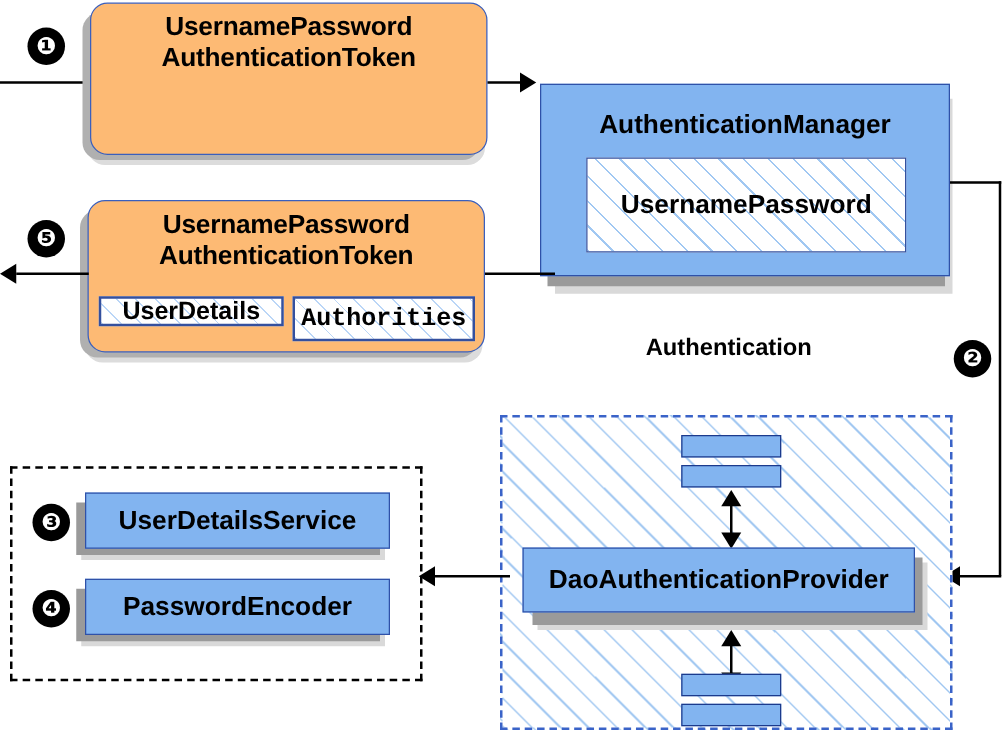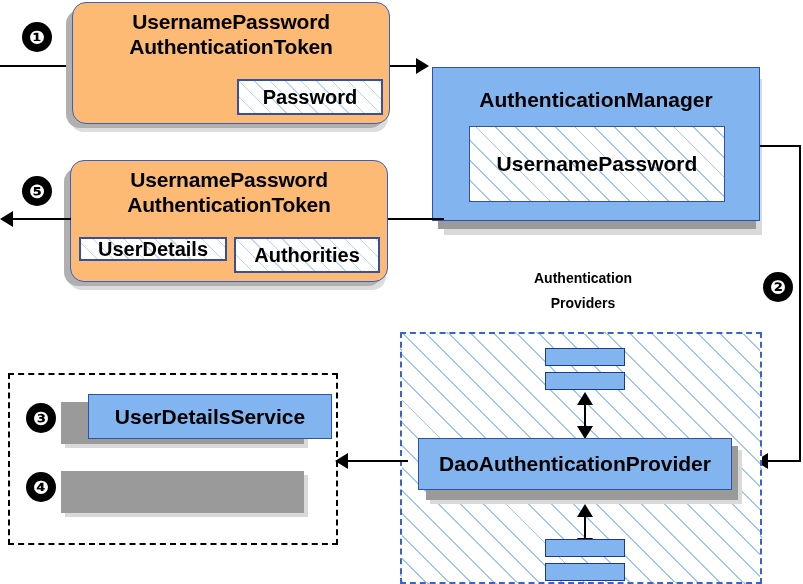--- a/index.html
+++ b/index.html
@@ -61,21 +61,21 @@
         rgba(110,170,235,.65) 0 1.2px, rgba(255,255,255,0) 1.2px 14px);
   }
 
   .providers-panel{
     position:absolute;box-sizing:border-box;
     border:2px dashed #3a63c8;background:#ffffff;
     background-image:repeating-linear-gradient(45deg,
         rgba(120,175,235,.7) 0 1.4px, rgba(255,255,255,0) 1.4px 16px);
   }
   .panel-title{
-    position:absolute;text-align:center;font-size:14px;font-weight:bold;
+    position:absolute;text-align:center;font-size:19px;font-weight:bold;
     color:#000;line-height:25px;
   }
 
   .dash-group{
     position:absolute;box-sizing:border-box;
     border:2px dashed #000000;background:transparent;
   }
 
   .bar{
     position:absolute;box-sizing:border-box;background:#82b4f0;
@@ -107,21 +107,20 @@
 
   <div class="marker" style="left:22px;top:22px;">❶</div>
 
   <div class="token-shadow2" style="left:70px;top:14px;width:318px;height:118px;"></div>
   <div class="token-shadow" style="left:66px;top:10px;width:318px;height:118px;"></div>
   <div class="token-box" style="left:72px;top:2px;width:318px;height:122px;">
     <div class="token-title">
       <div>UsernamePassword</div>
       <div>AuthenticationToken</div>
     </div>
-    <div class="slot" style="left:164px;top:76px;width:146px;height:36px;">Password</div>
   </div>
 
   <div class="hline" style="left:390px;top:65px;width:28px;"></div>
   <div class="arrow-r" style="left:416px;top:58px;"></div>
 
   <div class="shadow2" style="left:444px;top:79px;width:318px;height:156px;"></div>
   <div class="shadow" style="left:438px;top:73px;width:318px;height:156px;"></div>
   <div class="mgr-box" style="left:432px;top:67px;width:328px;height:154px;">
     <div class="mgr-title">AuthenticationManager</div>
     <div class="hatch-inner" style="left:36px;top:58px;width:256px;height:76px;">UsernamePassword</div>
@@ -130,38 +129,37 @@
   <div class="hline" style="left:388px;top:218px;width:56px;"></div>
 
   <div class="token-shadow2" style="left:68px;top:172px;width:318px;height:118px;"></div>
   <div class="token-shadow" style="left:64px;top:168px;width:318px;height:118px;"></div>
   <div class="token-box" style="left:70px;top:160px;width:318px;height:122px;">
     <div class="token-title">
       <div>UsernamePassword</div>
       <div>AuthenticationToken</div>
     </div>
     <div class="slot" style="left:8px;top:76px;width:148px;height:24px;">UserDetails</div>
-    <div class="slot" style="left:163px;top:76px;width:146px;height:36px;">Authorities</div>
+    <div class="slot" style="left:163px;top:76px;width:146px;height:36px;font-family:Liberation Mono, monospace;">Authorities</div>
   </div>
 
   <div class="marker" style="left:22px;top:176px;">❺</div>
 
   <div class="hline" style="left:13px;top:218px;width:58px;"></div>
   <div class="arrow-l" style="left:0px;top:211px;"></div>
 
   <div class="hline" style="left:760px;top:145px;width:41px;"></div>
   <div class="vline" style="left:799px;top:145px;height:316px;"></div>
   <div class="hline" style="left:766px;top:460px;width:35px;"></div>
   <div class="arrow-l" style="left:755px;top:453px;"></div>
 
   <div class="marker" style="left:763px;top:272px;">❷</div>
 
   <div class="panel-title" style="left:468px;top:266px;width:230px;">
     <div>Authentication</div>
-    <div>Providers</div>
   </div>
 
   <div class="providers-panel" style="left:400px;top:332px;width:362px;height:252px;">
 
     <div class="bar" style="left:143px;top:14px;width:80px;height:18px;"></div>
     <div class="bar" style="left:143px;top:38px;width:80px;height:18px;"></div>
 
     <div class="vline" style="left:182px;top:62px;height:38px;"></div>
     <div class="arrow-u" style="left:175px;top:58px;"></div>
     <div class="arrow-d" style="left:175px;top:92px;"></div>
@@ -183,20 +181,23 @@
   <div class="hline" style="left:348px;top:460px;width:60px;"></div>
   <div class="arrow-l" style="left:335px;top:453px;"></div>
 
   <div class="dash-group" style="left:8px;top:373px;width:330px;height:172px;"></div>
 
   <div class="marker" style="left:26px;top:403px;">❸</div>
   <div class="marker" style="left:26px;top:472px;">❹</div>
 
   <div class="shadow2" style="left:65px;top:406px;width:243px;height:42px;"></div>
   <div class="shadow" style="left:61px;top:402px;width:243px;height:42px;"></div>
-  <div class="plainbox" style="left:68px;top:394px;width:244px;height:45px;margin-left:20px;">
+  <div class="plainbox" style="left:68px;top:394px;width:244px;height:45px;">
     <div class="lbl">UserDetailsService</div>
   </div>
 
   <div class="shadow2" style="left:65px;top:475px;width:243px;height:42px;"></div>
   <div class="shadow" style="left:61px;top:471px;width:243px;height:42px;"></div>
+  <div class="plainbox" style="left:68px;top:463px;width:244px;height:45px;">
+    <div class="lbl">PasswordEncoder</div>
+  </div>
 
 </div>
 
 </body></html>

